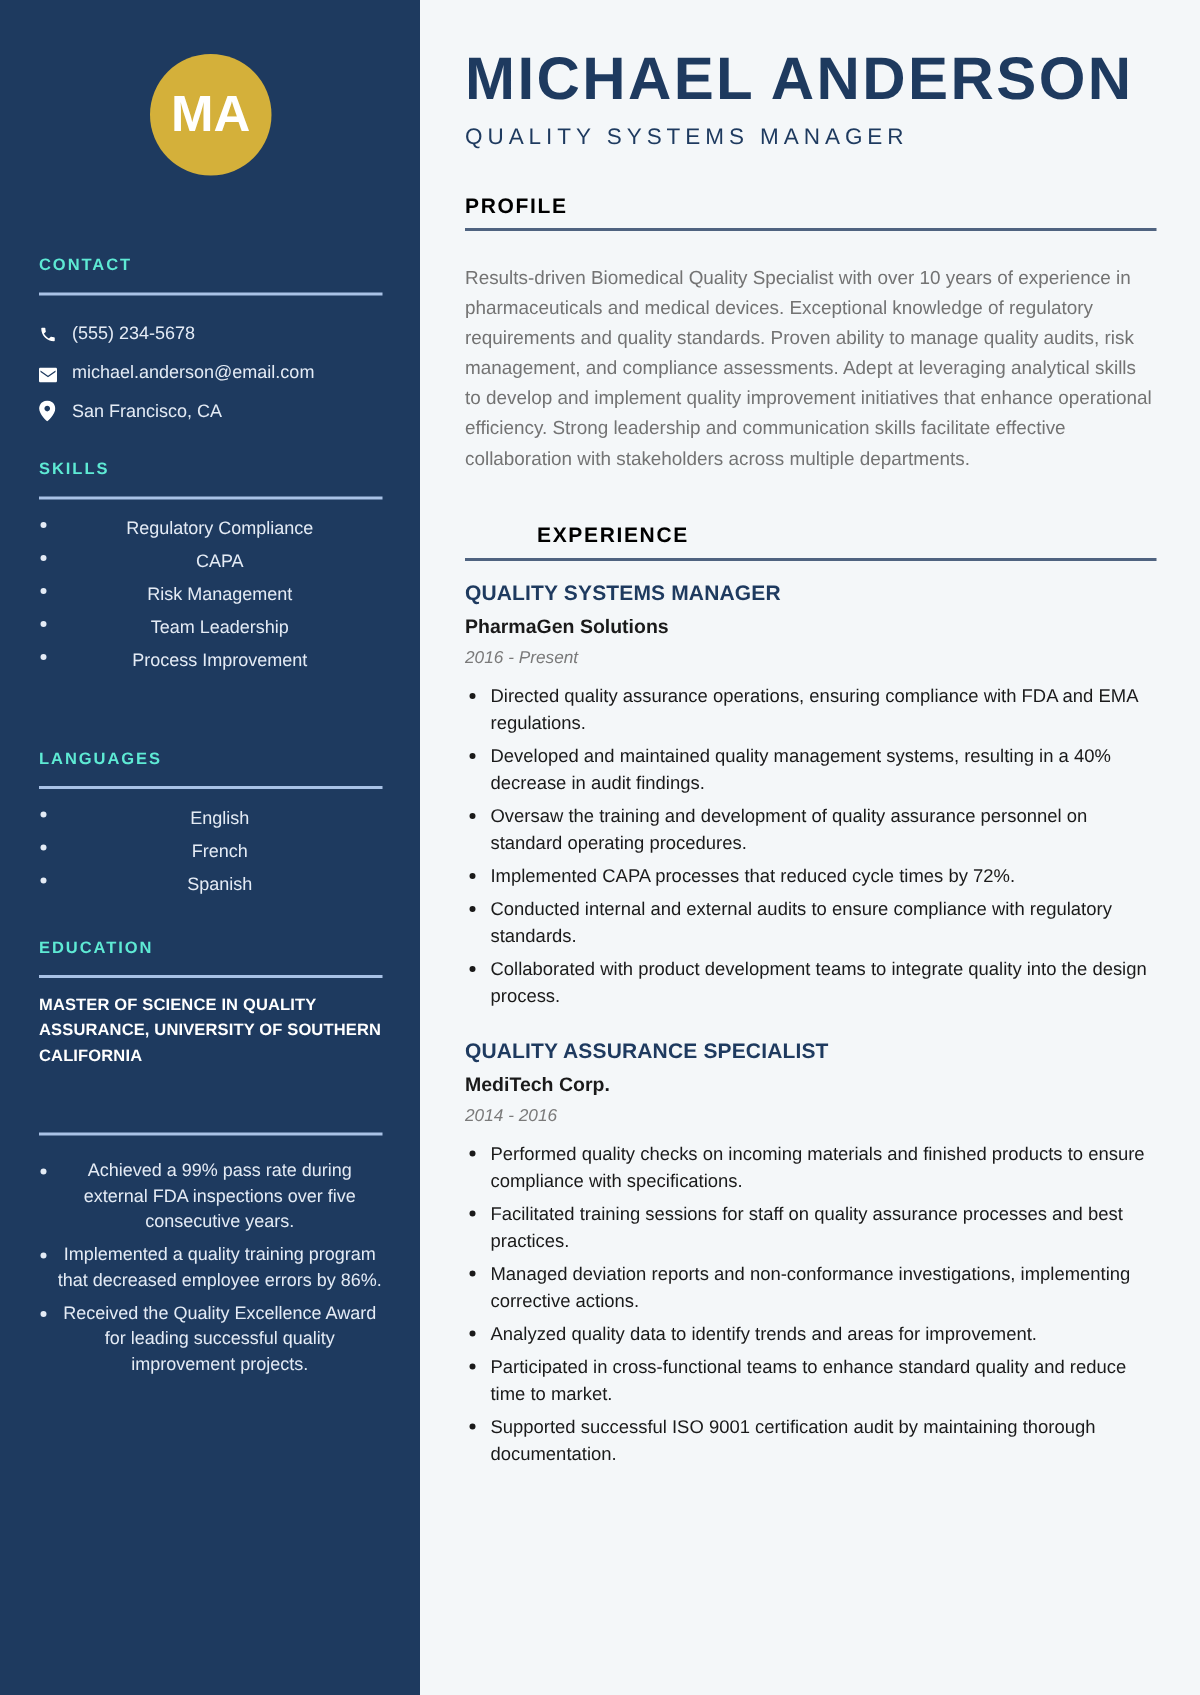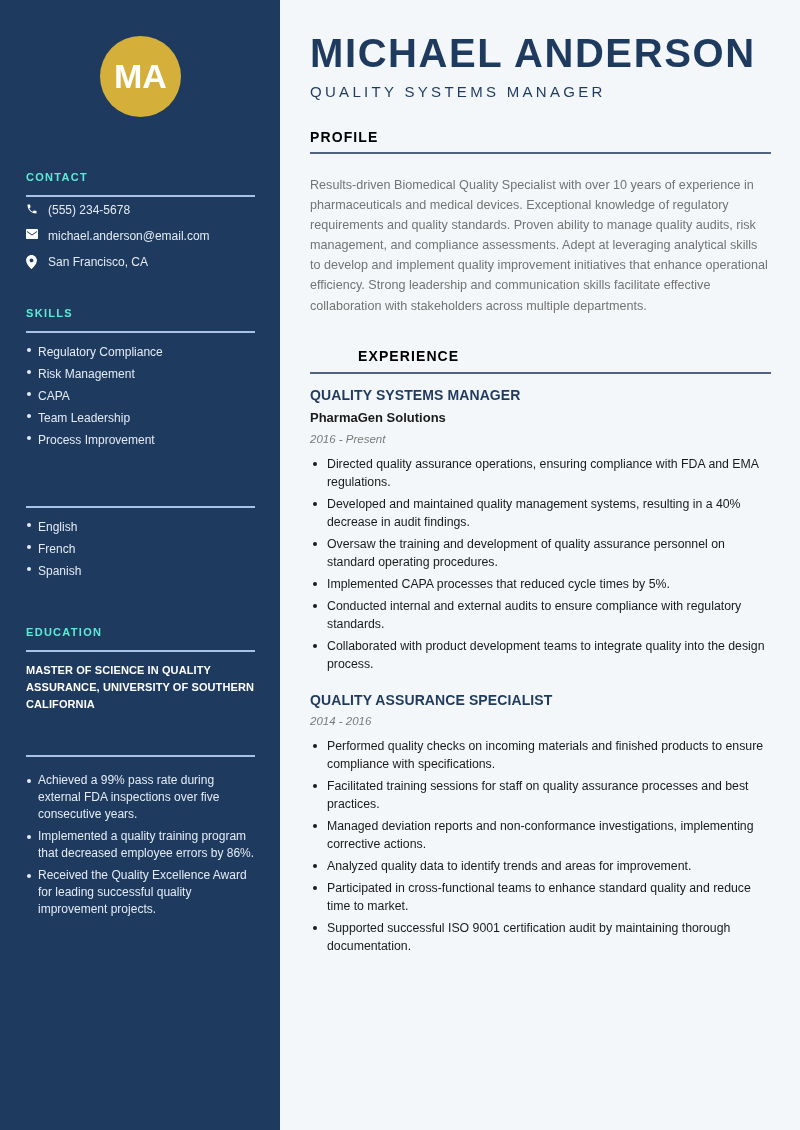--- a/index.html
+++ b/index.html
@@ -23,26 +23,26 @@
       display: flex; align-items: center; justify-content: center;
       font-weight: bold; font-size: 34px; color: #ffffff; letter-spacing: 0px;
     }
     .side-section { position: absolute; left: 26px; width: 229px; }
     .side-title {
       font-size: 11px; font-weight: bold; letter-spacing: 1.3px;
       color: #5eead4; height: 18px; line-height: 18px;
     }
     .side-rule { height: 1.5px; background: #a9c2e6; margin-top: 9px; }
     .contact-row {
-      display: flex; align-items: flex-start; height: 26px;
+      display: flex; align-items: flex-end; height: 26px;
       font-size: 12px; color: #e4ebf5;
     }
     .contact-row .ico { width: 22px; display: flex; align-items: center; }
     .contact-row svg { display: block; }
-    .blist { list-style: none; }
+    .blist { list-style: none; text-align: center; }
     .blist li {
       position: relative; padding-left: 12px;
       font-size: 12px; color: #e4ebf5;
     }
     .blist li::before {
       content: ""; position: absolute; left: 1px; top: 7px;
       width: 4px; height: 4px; border-radius: 50%; background: #e4ebf5;
     }
     .skills li { height: 22px; line-height: 16px; padding-top: 3px; }
     .edu-text {
@@ -124,28 +124,29 @@
         <span>San Francisco, CA</span>
       </div>
     </div>
   </section>
 
   <section class="side-section" style="top:304px;">
     <div class="side-title">SKILLS</div>
     <div class="side-rule"></div>
     <ul class="blist skills" style="margin-top:8px;">
       <li>Regulatory Compliance</li>
+      <li>CAPA</li>
       <li>Risk Management</li>
-      <li>CAPA</li>
       <li>Team Leadership</li>
       <li>Process Improvement</li>
     </ul>
   </section>
 
   <section class="side-section" style="top:497px;">
+    <div class="side-title">LANGUAGES</div>
     <div class="side-rule"></div>
     <ul class="blist skills" style="margin-top:8px;">
       <li>English</li>
       <li>French</li>
       <li>Spanish</li>
     </ul>
   </section>
 
   <section class="side-section" style="top:623px;">
     <div class="side-title">EDUCATION</div>
@@ -175,28 +176,29 @@
   <div class="sec-rule" style="top:372px;"></div>
 
   <div class="job" style="top:386px;">
     <div class="job-title">QUALITY SYSTEMS MANAGER</div>
     <div class="job-company">PharmaGen Solutions</div>
     <div class="job-dates">2016 - Present</div>
     <ul class="job-list">
       <li>Directed quality assurance operations, ensuring compliance with FDA and EMA regulations.</li>
       <li>Developed and maintained quality management systems, resulting in a 40% decrease in audit findings.</li>
       <li>Oversaw the training and development of quality assurance personnel on standard operating procedures.</li>
-      <li>Implemented CAPA processes that reduced cycle times by 5%.</li>
+      <li>Implemented CAPA processes that reduced cycle times by 72%.</li>
       <li>Conducted internal and external audits to ensure compliance with regulatory standards.</li>
       <li>Collaborated with product development teams to integrate quality into the design process.</li>
     </ul>
   </div>
 
   <div class="job" style="top:691px;">
     <div class="job-title">QUALITY ASSURANCE SPECIALIST</div>
+    <div class="job-company">MediTech Corp.</div>
     <div class="job-dates">2014 - 2016</div>
     <ul class="job-list">
       <li>Performed quality checks on incoming materials and finished products to ensure compliance with specifications.</li>
       <li>Facilitated training sessions for staff on quality assurance processes and best practices.</li>
       <li>Managed deviation reports and non-conformance investigations, implementing corrective actions.</li>
       <li>Analyzed quality data to identify trends and areas for improvement.</li>
       <li>Participated in cross-functional teams to enhance standard quality and reduce time to market.</li>
       <li>Supported successful ISO 9001 certification audit by maintaining thorough documentation.</li>
     </ul>
   </div>

